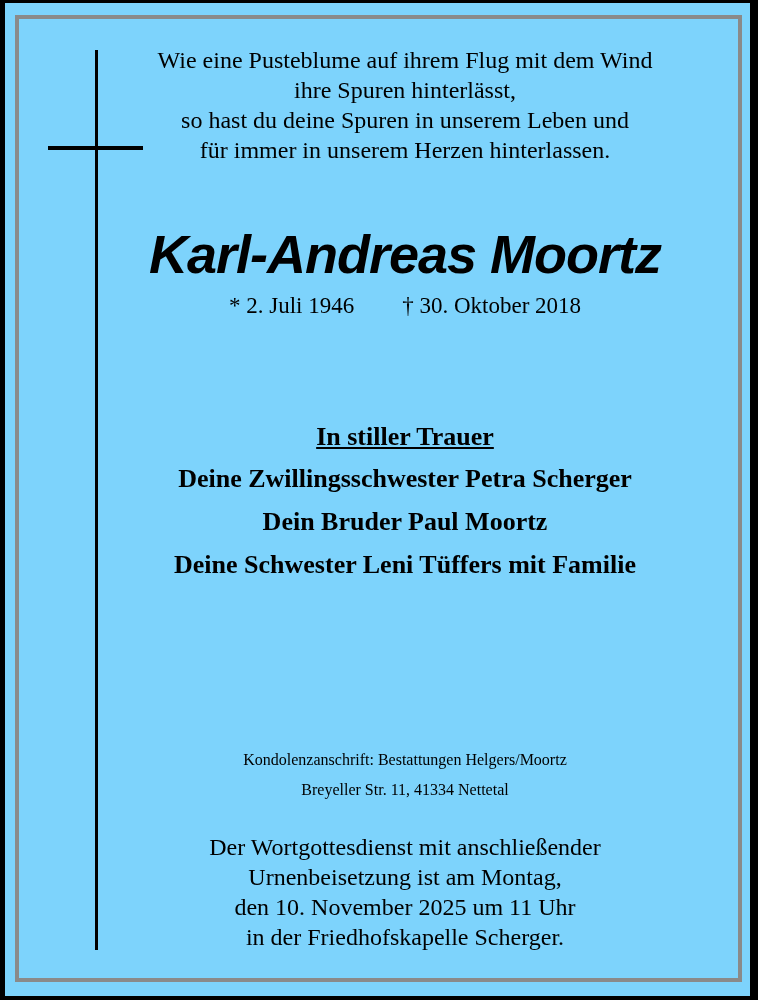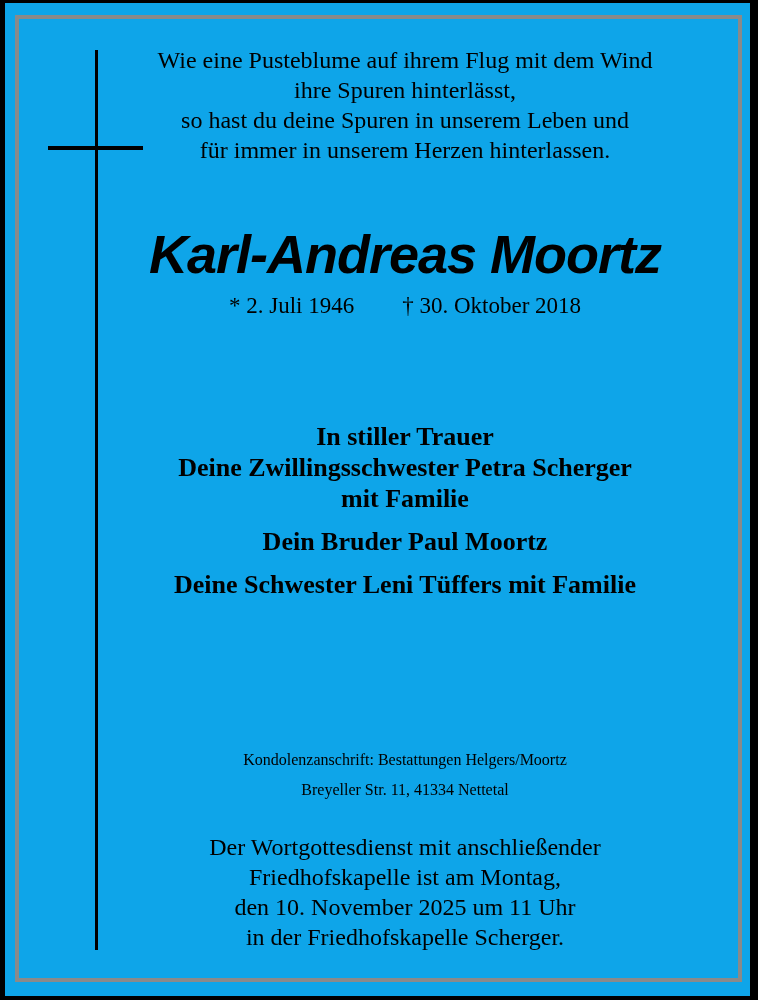--- a/index.html
+++ b/index.html
@@ -4,21 +4,21 @@
 <style>
   html, body {
     margin: 0;
     padding: 0;
     background: #ffffff;
   }
   .page {
     position: relative;
     width: 758px;
     height: 1000px;
-    background: #0ea5e9;
+    background: #7dd3fc;
     overflow: hidden;
     font-family: "Liberation Serif", "DejaVu Serif", serif;
     color: #000000;
   }
   .outer-border {
     position: absolute;
     inset: 0;
     border-style: solid;
     border-color: #000000;
     border-width: 3px 8px 4px 5px;
@@ -83,20 +83,22 @@
   .dates .birth {
     margin-right: 48px;
   }
   .mourning {
     top: 421px;
     font-weight: bold;
     font-size: 26px;
     line-height: 31px;
   }
   .mourning-title {
+    margin-bottom: 11px;
+    text-decoration: underline;
   }
   .mourner {
     margin-bottom: 12px;
   }
   .condolence {
     top: 745px;
     font-size: 16px;
     line-height: 30px;
   }
   .service {
@@ -128,35 +130,34 @@
   <h1 class="textblock name">Karl-Andreas Moortz</h1>
 
   <div class="textblock dates">
     <span class="birth">* 2. Juli 1946</span><span class="death">† 30. Oktober 2018</span>
   </div>
 
   <div class="textblock mourning">
     <div class="mourning-title">In stiller Trauer</div>
     <div class="mourner">
       <div>Deine Zwillingsschwester Petra Scherger</div>
-      <div>mit Familie</div>
     </div>
     <div class="mourner">
       <div>Dein Bruder Paul Moortz</div>
     </div>
     <div class="mourner">
       <div>Deine Schwester Leni Tüffers mit Familie</div>
     </div>
   </div>
 
   <div class="textblock condolence">
     <div>Kondolenzanschrift: Bestattungen Helgers/Moortz</div>
     <div>Breyeller Str. 11, 41334 Nettetal</div>
   </div>
 
   <div class="textblock service">
     <div>Der Wortgottesdienst mit anschließender</div>
-    <div>Friedhofskapelle ist am Montag,</div>
+    <div>Urnenbeisetzung ist am Montag,</div>
     <div>den 10. November 2025 um 11 Uhr</div>
     <div>in der Friedhofskapelle Scherger.</div>
   </div>
 
 </div>
 
 </body></html>

